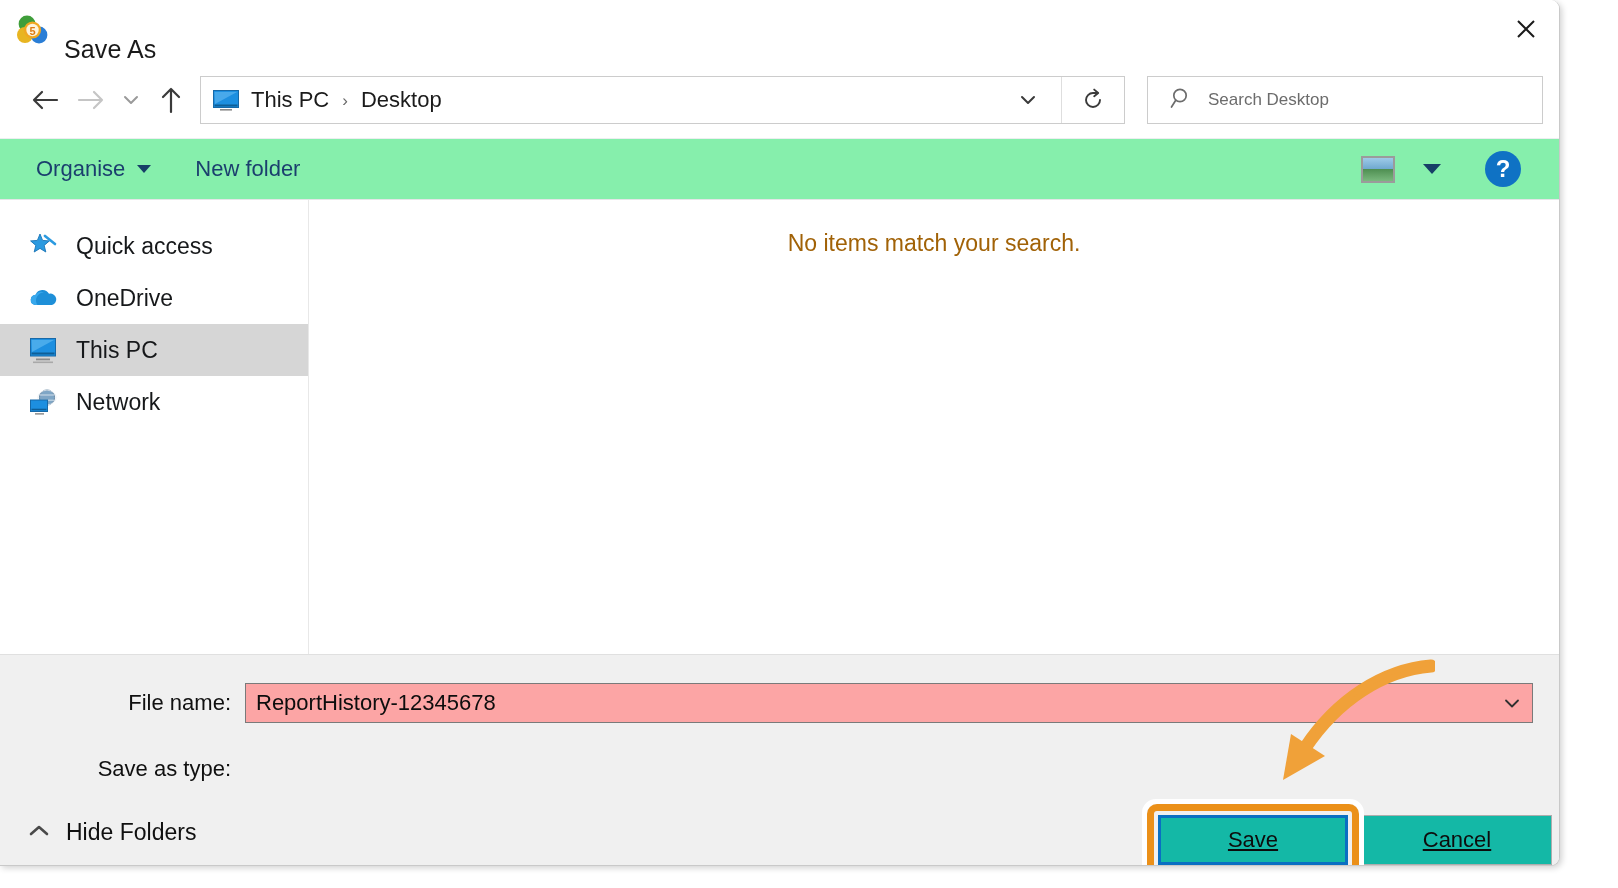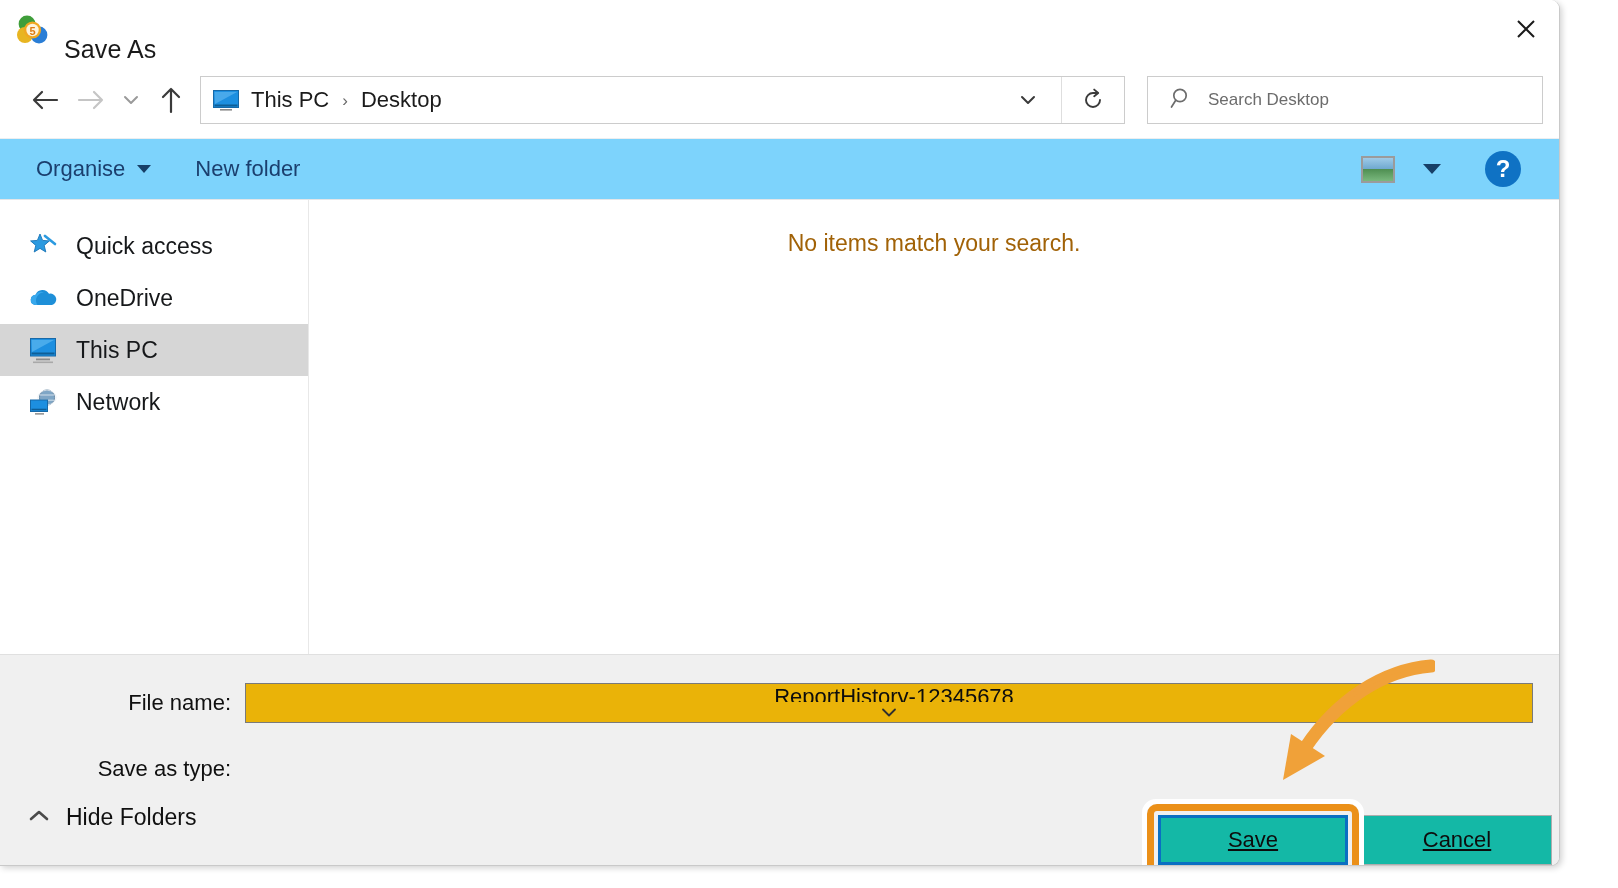--- a/index.html
+++ b/index.html
@@ -117,21 +117,21 @@
     align-items: center;
     margin-left: 22px;
     flex: none;
   }
   .search-icon { margin: 0 14px 0 22px; flex:none; }
   .search-ph { font-size: 17px; color: #6c6c6c; }
 
   
   .toolbar {
     height: 62px;
-    background: #7dd3fc;
+    background: #86efac;
     border-top: 1px solid #eceef0;
     border-bottom: 1px solid #e4e6e8;
     display: flex;
     align-items: center;
     padding: 0 22px 0 36px;
   }
   .tb-item {
     font-size: 22px;
     color: #1b3f6e;
     display: flex;
@@ -235,40 +235,40 @@
     flex: none;
   }
   .combo {
     flex: 1 1 auto;
     height: 40px;
     border: 1px solid #7a7a7a;
     display: flex;
     align-items: center;
     min-width: 0;
   }
-  .combo.white { background: #eab308; flex-direction: column; }
+  .combo.white { background: #fca5a5; }
   .combo.grey { background: #e1e1e1; }
   .combo-val {
     flex: 1 1 auto;
     font-size: 22px;
     color: #0d0d0d;
     padding-left: 10px;
     white-space: nowrap;
     overflow: hidden;
   }
   .combo-chev {
     width: 40px;
     display: flex; align-items: center; justify-content: center;
     flex: none;
   }
 
   .hide-folders {
     position: absolute;
     left: 28px;
-    top: 149px;
+    top: 164px;
     display: flex;
     align-items: center;
     gap: 16px;
     cursor: default;
   }
   .hf-label { font-size: 23px; color: #101010; }
 
   .btn {
     position: absolute;
     width: 190px; height: 50px;

